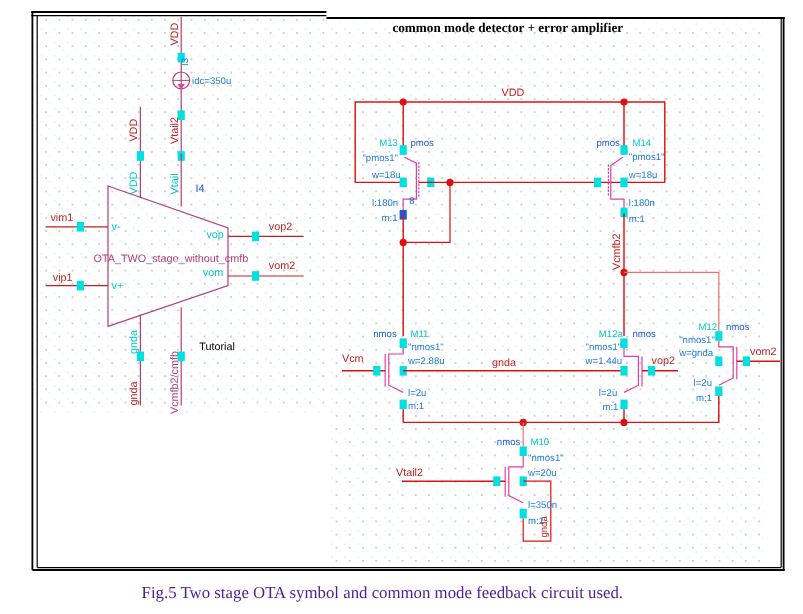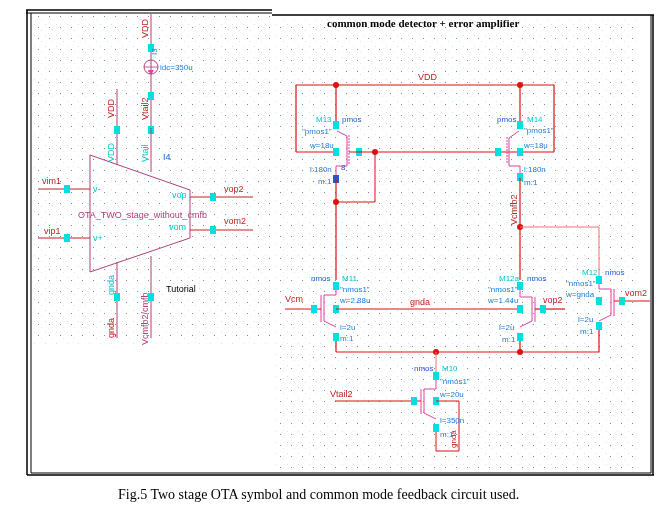--- a/index.html
+++ b/index.html
@@ -1,21 +1,21 @@
 <!DOCTYPE html>
 <html><head>
 <meta charset="utf-8">
 <style>
   html, body { margin:0; padding:0; background:#ffffff; }
   body { width:669px; height:512px; position:relative; overflow:hidden; font-family:"Liberation Sans", sans-serif; }
   #schem { position:absolute; left:0; top:0; }
   .lbl { font-family:"Liberation Sans", sans-serif; font-size:9px; }
   .lbl-s { font-family:"Liberation Sans", sans-serif; font-size:8px; }
   .title { font-family:"Liberation Serif", serif; font-size:11px; font-weight:bold; fill:#000; }
-  #caption { position:absolute; left:118px; top:487px; font-family:"Liberation Serif", serif; font-size:14px; color:#000000; white-space:nowrap; }
+  #caption { position:absolute; left:118px; top:487px; font-family:"Liberation Serif", serif; font-size:14px; color:#4c1d95; white-space:nowrap; }
 </style>
 </head>
 <body>
 
 <svg id="schem" width="669" height="512">
   <defs>
     <pattern id="dots" x="0" y="0" width="11" height="11" patternUnits="userSpaceOnUse">
       <rect x="5" y="5" width="1" height="1" fill="#8a8a8a"></rect>
       <rect x="1" y="2" width="1" height="1" fill="#b8f0f0"></rect>
       <rect x="8" y="8" width="1" height="1" fill="#c8f4f4"></rect>

